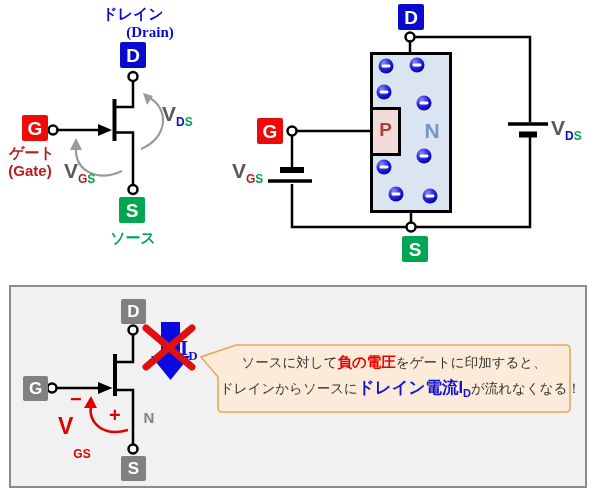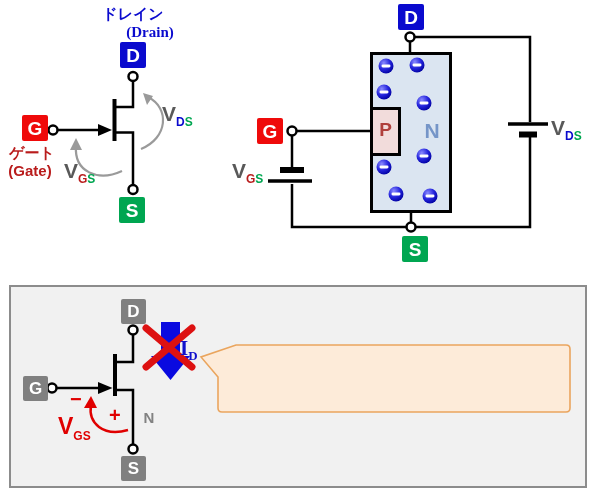--- a/index.html
+++ b/index.html
@@ -162,20 +162,21 @@
              Q 218 412 218 408 L 218 377 L 201 357 Z" fill="#fdebd9" stroke="#eaa55e" stroke-width="1.6"></path>
   </svg>
 
   <div class="jp c-blue abs" style="left:73px;top:6px;width:120px;">ドレイン</div>
   <div class="jp c-blue abs" style="left:90px;top:24px;width:120px;font-family:Liberation Serif, serif;">(Drain)</div>
   <div class="badge b-blue" style="left:120px;top:42px;">D</div>
   <div class="badge b-red" style="left:22px;top:115px;">G</div>
   <div class="jp c-red abs" style="left:1px;top:145px;width:62px;">ゲート</div>
   <div class="jp c-red abs" style="left:-1px;top:163px;width:62px;">(Gate)</div>
   <div class="badge b-green" style="left:119px;top:197px;">S</div>
+  <div class="jp c-green abs" style="left:73px;top:230px;width:120px;">ソース</div>
 
   <div class="vlabel" style="left:162px;top:103px;">
     <span class="main c-gray">V</span><span class="sub"><span class="c-blue">D</span><span class="c-green">S</span></span>
   </div>
   <div class="vlabel" style="left:64px;top:160px;">
     <span class="main c-gray">V</span><span class="sub"><span class="c-red">G</span><span class="c-green">S</span></span>
   </div>
 
   <div class="badge b-blue" style="left:398px;top:4px;">D</div>
   <div class="badge b-red" style="left:257px;top:118px;">G</div>
@@ -190,20 +191,24 @@
     <span class="main c-gray">V</span><span class="sub"><span class="c-blue">D</span><span class="c-green">S</span></span>
   </div>
 
   <div class="badge b-gray" style="left:121px;top:299px;">D</div>
   <div class="badge b-gray" style="left:23px;top:376px;">G</div>
   <div class="badge b-gray" style="left:121px;top:456px;">S</div>
   <div class="jp c-dgray abs" style="left:139px;top:410px;width:20px;">N</div>
   <div class="sign" style="left:70px;top:389px;">−</div>
   <div class="sign" style="left:109px;top:405px;">+</div>
   <div class="vlabel" style="left:58px;top:415px;color:#e00000;">
-    <span class="main" style="font-size:23px;">V</span><span class="sub" style="top:6px;">GS</span>
+    <span class="main" style="font-size:23px;">V</span><span class="sub" style="top:24px;">GS</span>
   </div>
   <div class="idlabel" style="left:180px;top:338px;">
     <span class="main">I</span><span class="sub">D</span>
   </div>
 
+  <div class="bubble-text">
+    <div><span>ソースに対して</span><span class="hl-red">負の電圧</span><span>をゲートに印加すると、</span></div>
+    <div class="bubble-line2"><span>ドレインからソースに</span><span class="hl-blue"><span>ドレイン電流I</span><sub>D</sub></span><span>が流れなくなる！</span></div>
+  </div>
 
 </div>
 
 </body></html>

